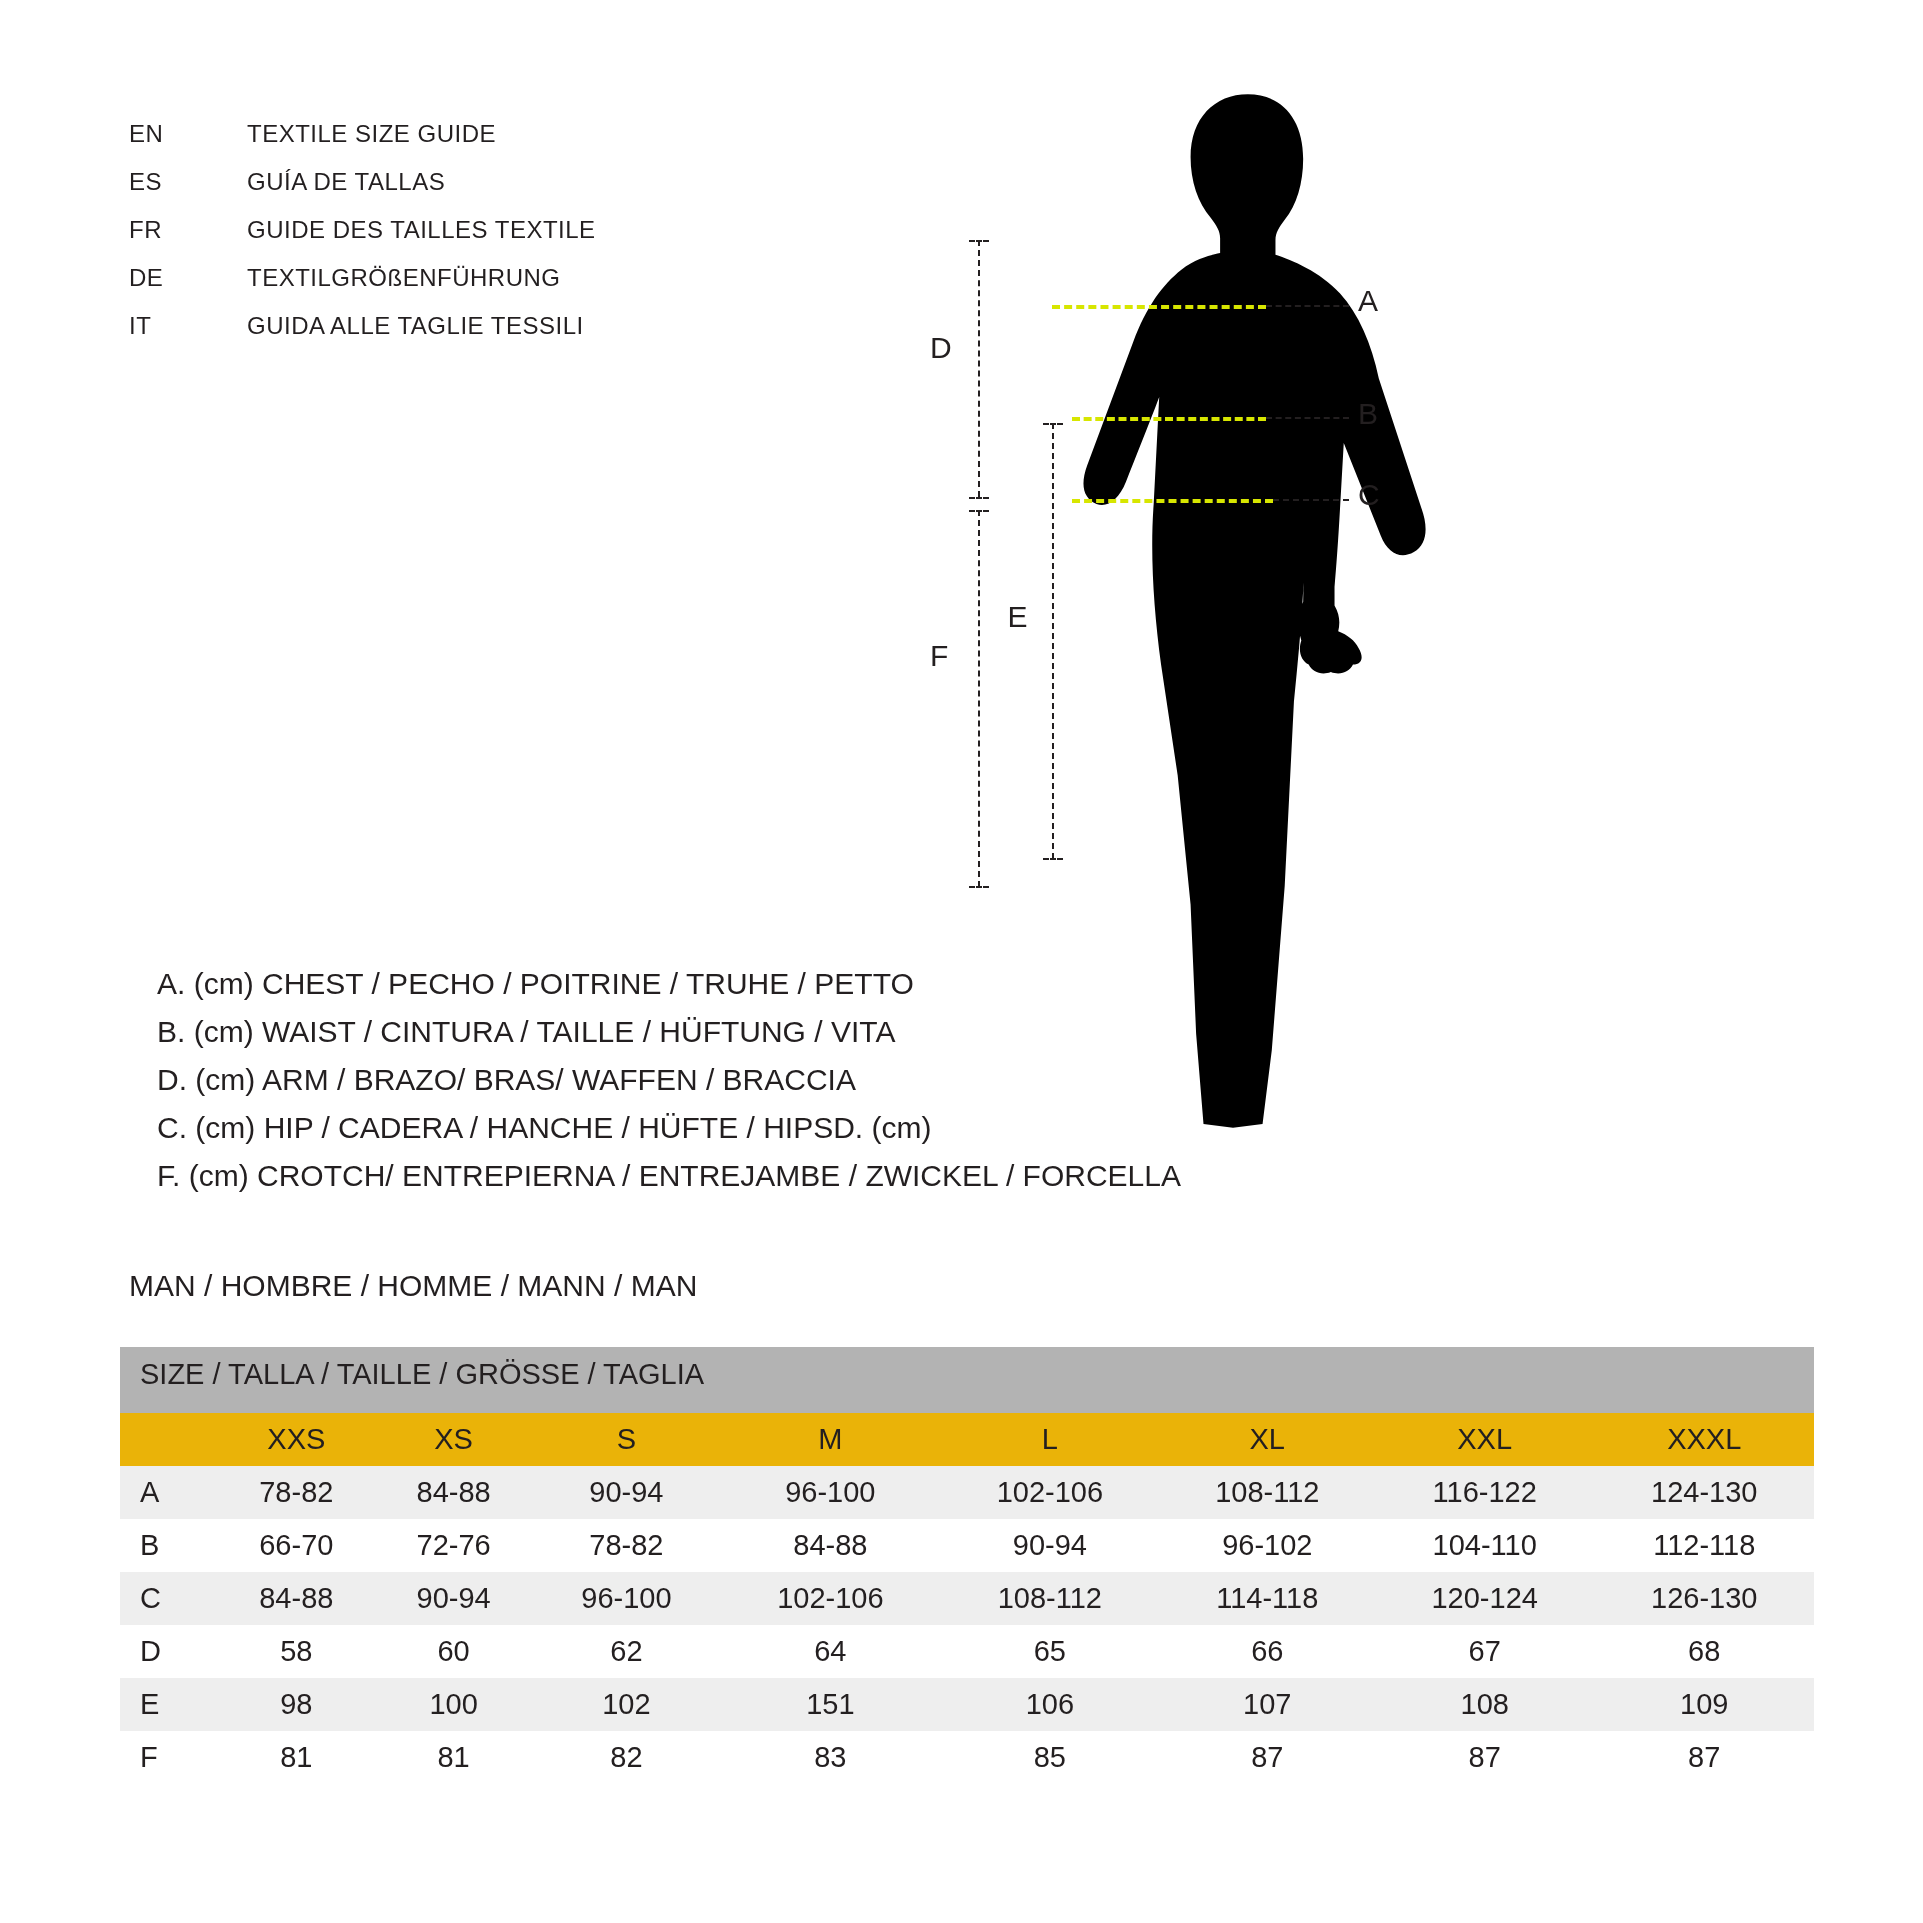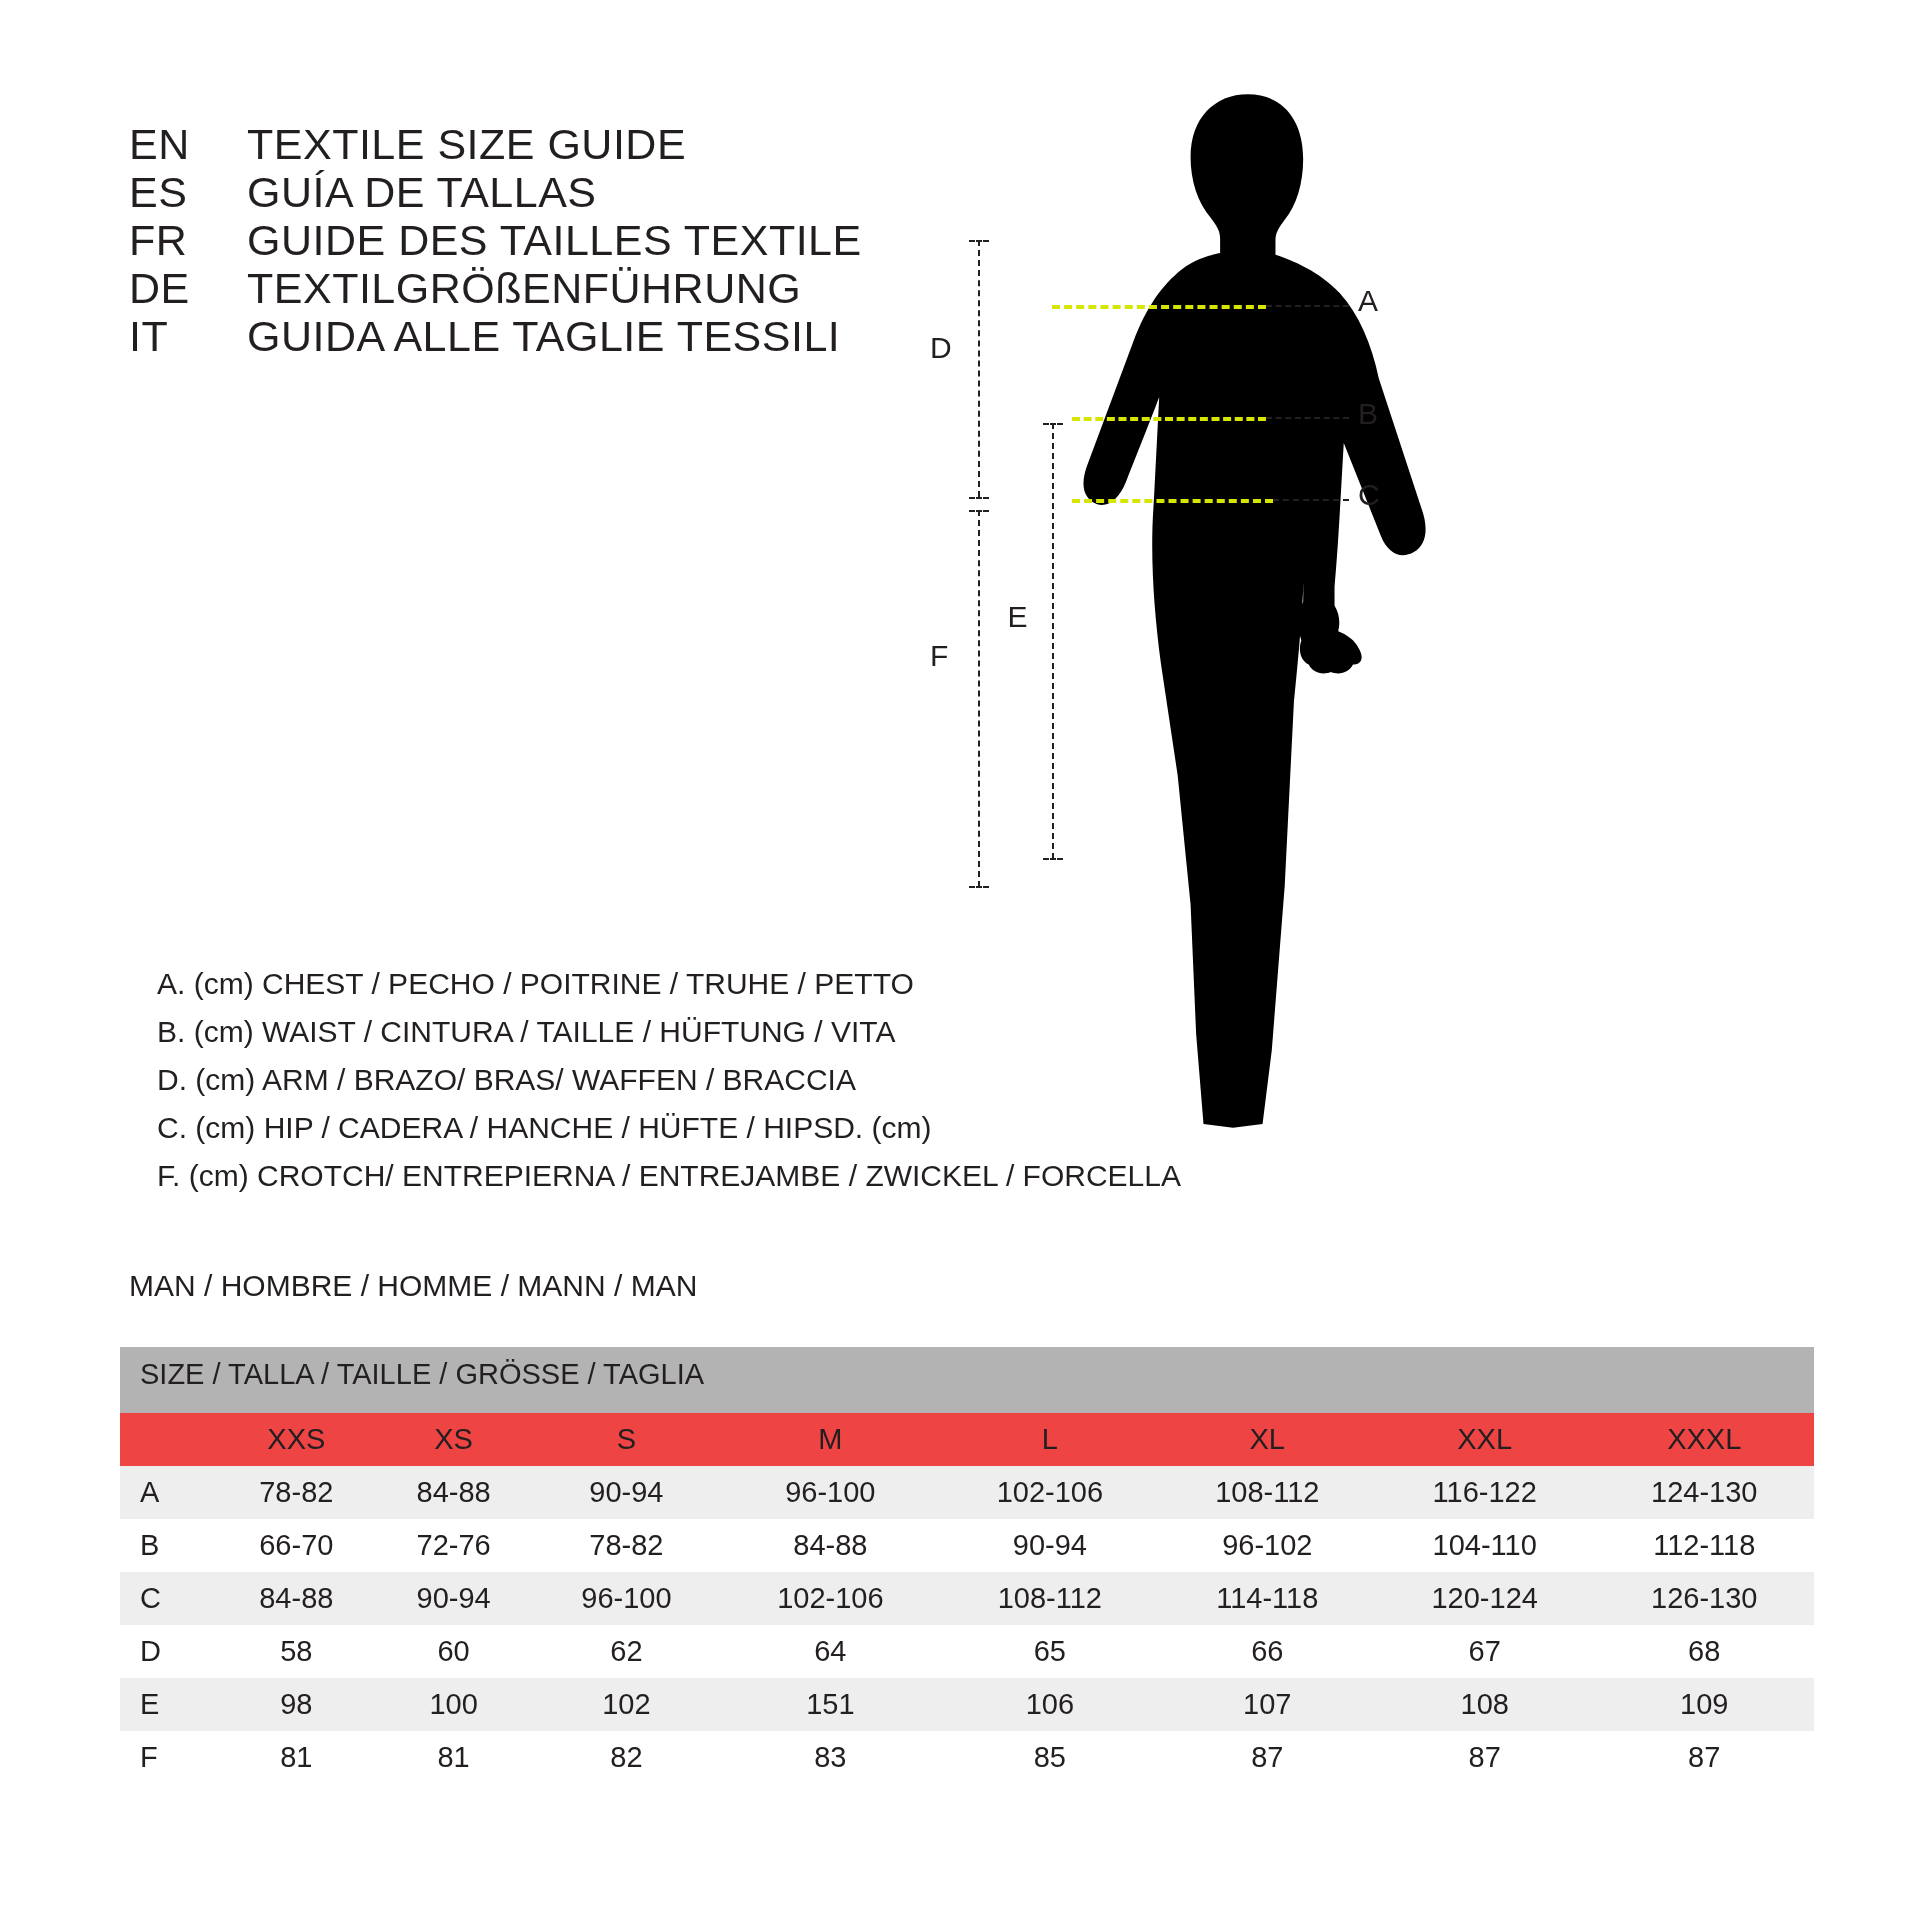--- a/index.html
+++ b/index.html
@@ -20,21 +20,21 @@
   #title-block {
     position: absolute;
     left: 129px;
     top: 120px;
     width: 831px;
   }
   .title-row {
     display: flex;
     align-items: baseline;
     height: 48px;
-    font-size: 43px;
+    font-size: 24px;
     letter-spacing: 0.5px;
   }
   .title-lang {
     width: 118px;
     flex: none;
   }
   .title-text {
     white-space: nowrap;
   }
 
@@ -126,21 +126,21 @@
     text-align: left;
     padding-left: 20px;
   }
   tbody tr:nth-child(odd) {
     background: #eeeeee;
   }
   tbody tr:nth-child(even) {
     background: #ffffff;
   }
   thead tr {
-    background: #ef4444;
+    background: #eab308;
   }
 </style>
 </head>
 <body>
 
 <div id="title-block">
   <div class="title-row">
     <span class="title-lang">EN</span>
     <span class="title-text">TEXTILE SIZE GUIDE</span>
   </div>

